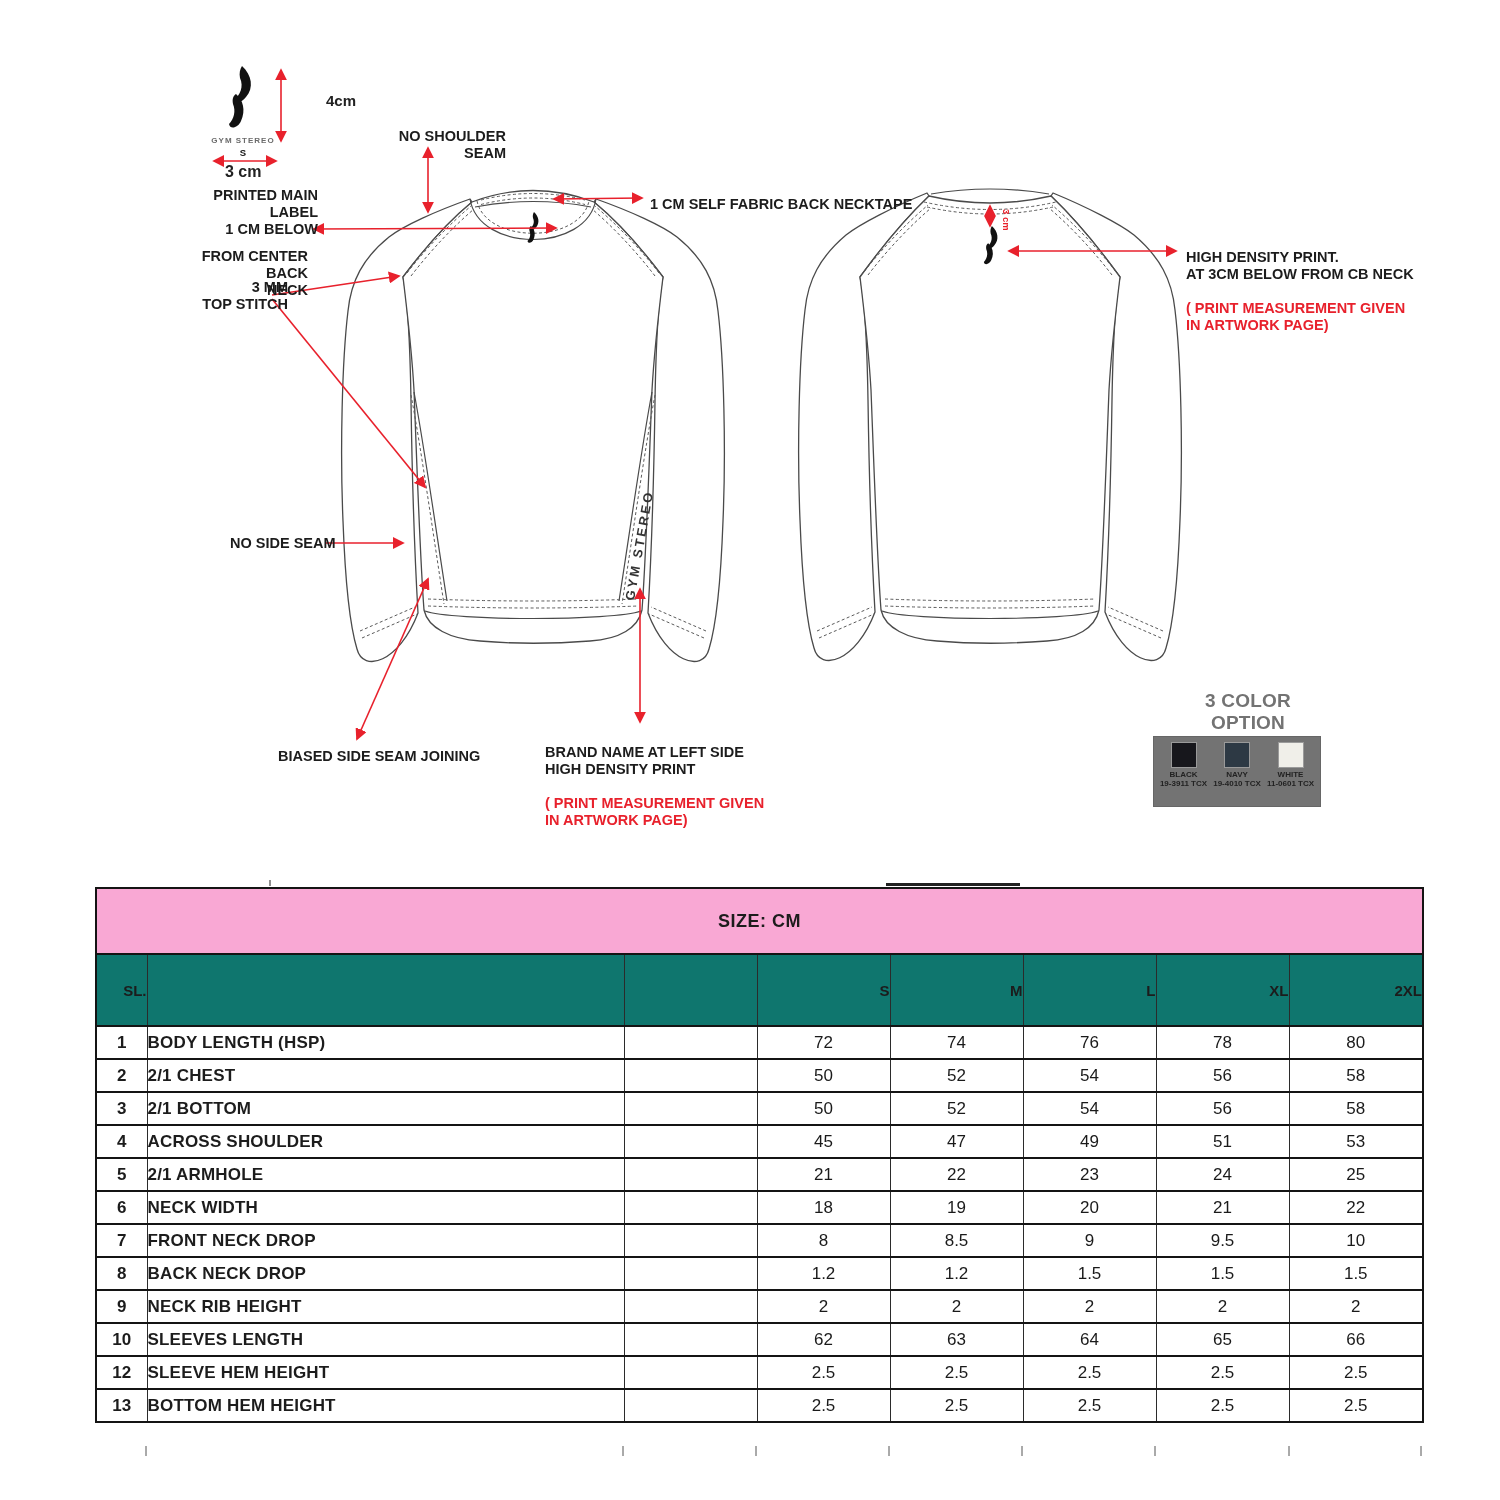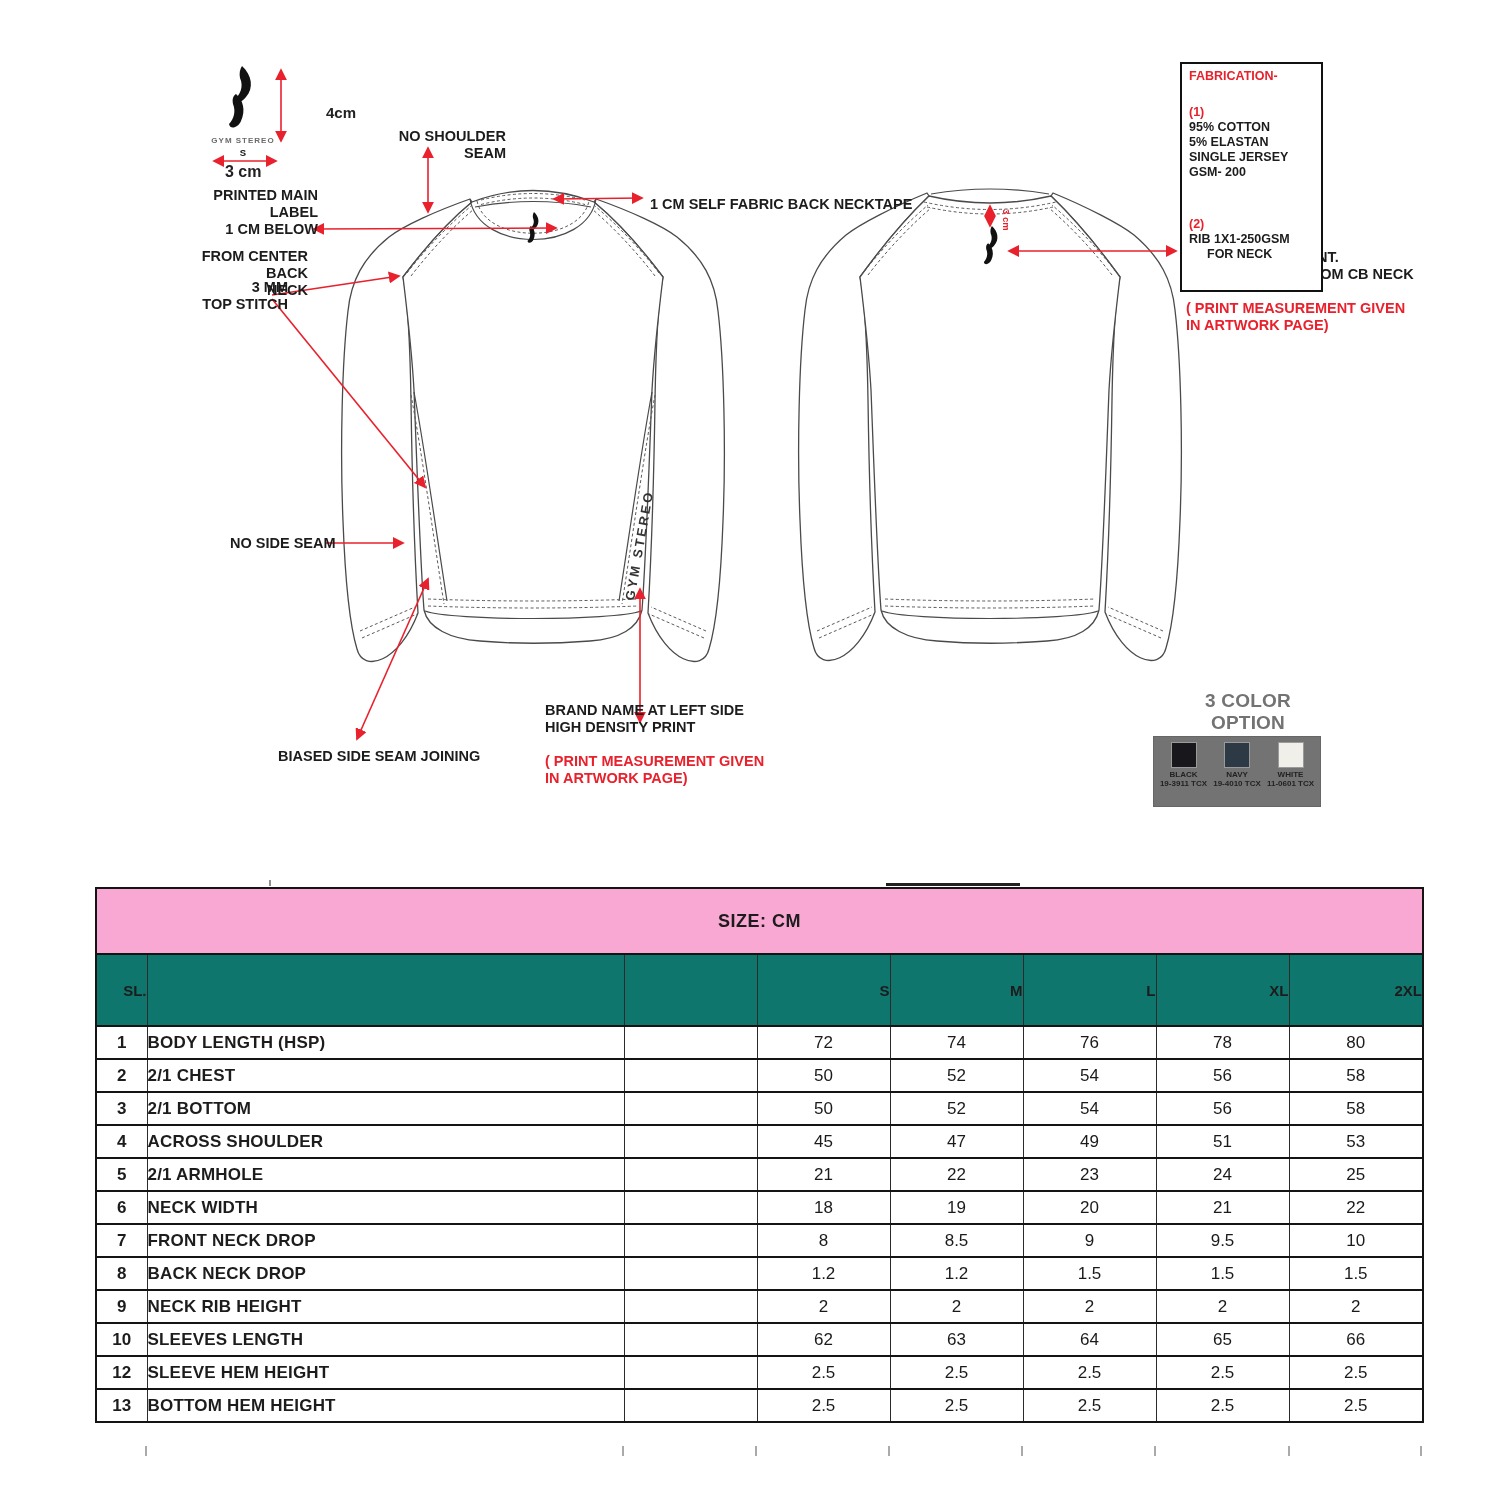--- a/index.html
+++ b/index.html
@@ -148,63 +148,48 @@
         <line x1="1022" y1="1446" x2="1022" y2="1456"></line>
           <line x1="1155" y1="1446" x2="1155" y2="1456"></line>
         <line x1="1289" y1="1446" x2="1289" y2="1456"></line>
           <line x1="1421" y1="1446" x2="1421" y2="1456"></line>
       </g>
     </g>
   </svg>
 
   <div class="brandword">GYM STEREO</div>
   <div class="brandletter">S</div>
-  <div class="dim" style="left:326px;top:104px;">4cm</div>
+  <div class="dim" style="left:326px;top:92px;">4cm</div>
   <div class="dim" style="left:225px;top:163px;font-size:16px;">3 cm</div>
 
   <div class="ann c" style="left:356px;top:128px;width:150px;">NO SHOULDER SEAM</div>
   <div class="ann c" style="left:168px;top:187px;width:150px;">PRINTED  MAIN LABEL
 1 CM BELOW</div>
   <div class="ann c" style="left:168px;top:224px;width:140px;margin-top:24px;">FROM CENTER BACK
 NECK</div>
   <div class="ann c" style="left:178px;top:279px;width:110px;">3 MM
 TOP STITCH</div>
   <div class="ann" style="left:230px;top:535px;white-space:nowrap;">NO SIDE SEAM</div>
   <div class="ann" style="left:278px;top:748px;white-space:nowrap;">BIASED SIDE SEAM JOINING</div>
   <div class="ann" style="left:650px;top:196px;white-space:nowrap;">1 CM SELF FABRIC BACK NECKTAPE</div>
 
-  <div class="ann" style="left:545px;top:685px;">
+  <div class="ann" style="left:545px;top:727px;">
     <span>BRAND NAME AT LEFT SIDE
 HIGH DENSITY PRINT</span><br>
     <span class="redtxt">( PRINT MEASUREMENT GIVEN
 IN ARTWORK PAGE)</span>
   </div>
 
   <div class="ann" style="left:1186px;top:232px;">
     <span>HIGH DENSITY  PRINT.
 AT 3CM BELOW FROM CB NECK</span><br>
     <span class="redtxt">( PRINT MEASUREMENT GIVEN
 IN ARTWORK PAGE)</span>
   </div>
 
-  <div class="fab">
-    <div class="t">FABRICATION-</div>
-    <div class="item">
-      <span class="num">(1)</span>
-      <span>95% COTTON</span>
-      <div style="white-space:pre-line;">5% ELASTAN
-SINGLE JERSEY
-GSM- 200</div>
-    </div>
-    <div class="item">
-      <span class="num">(2)</span>
-      <span>RIB 1X1-250GSM</span>
-      <div class="ind">FOR NECK</div>
-    </div>
-  </div>
 
   <div class="coltitle">3 COLOR OPTION</div>
   <div class="swatchbox" id="swatches">
       <div class="sw">
         <div class="chip" style="background: rgb(23, 23, 28);"></div>
         <div class="nm">BLACK</div>
         <div class="cd">19-3911 TCX</div>
       </div>
       <div class="sw">
         <div class="chip" style="background: rgb(45, 57, 68);"></div>

